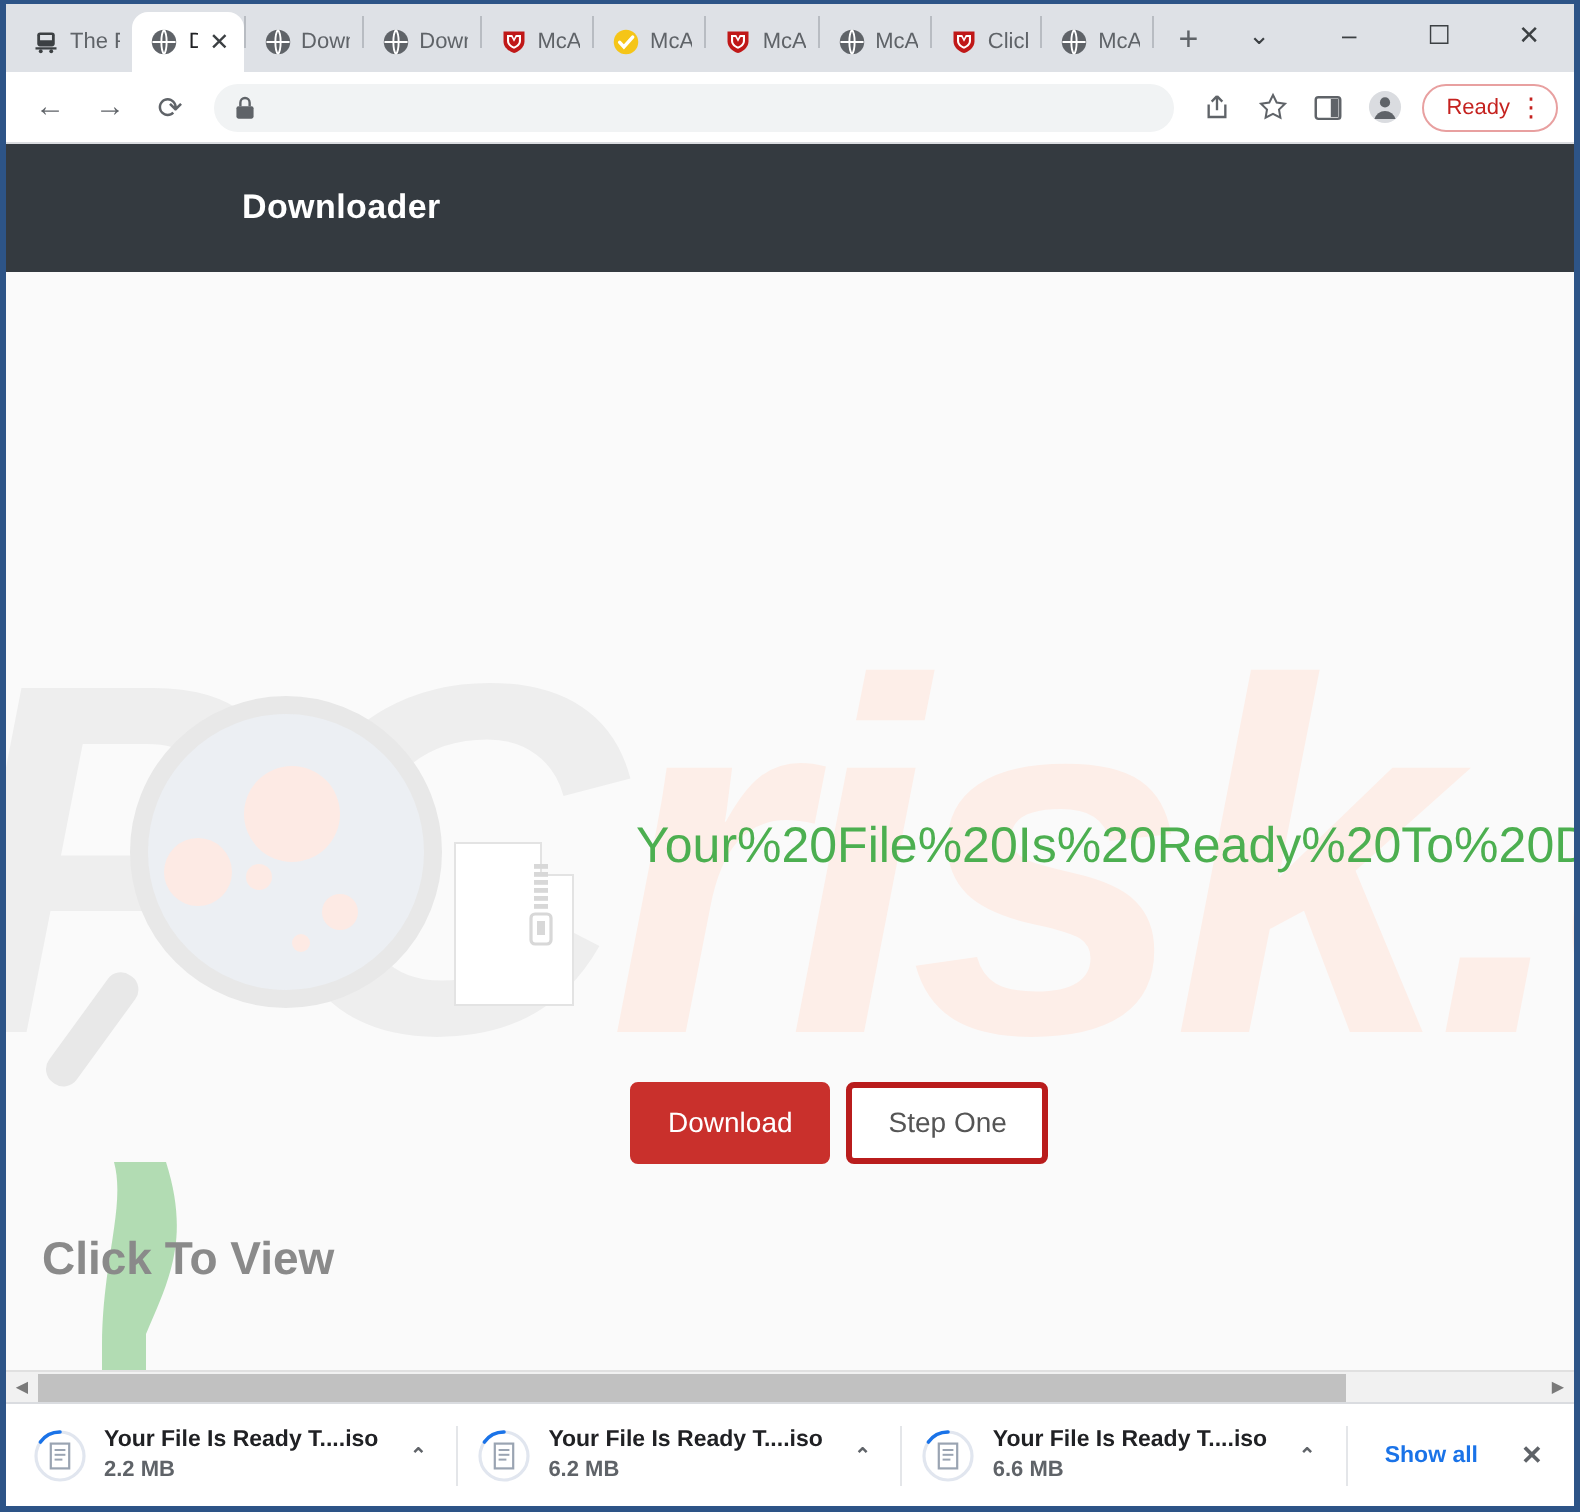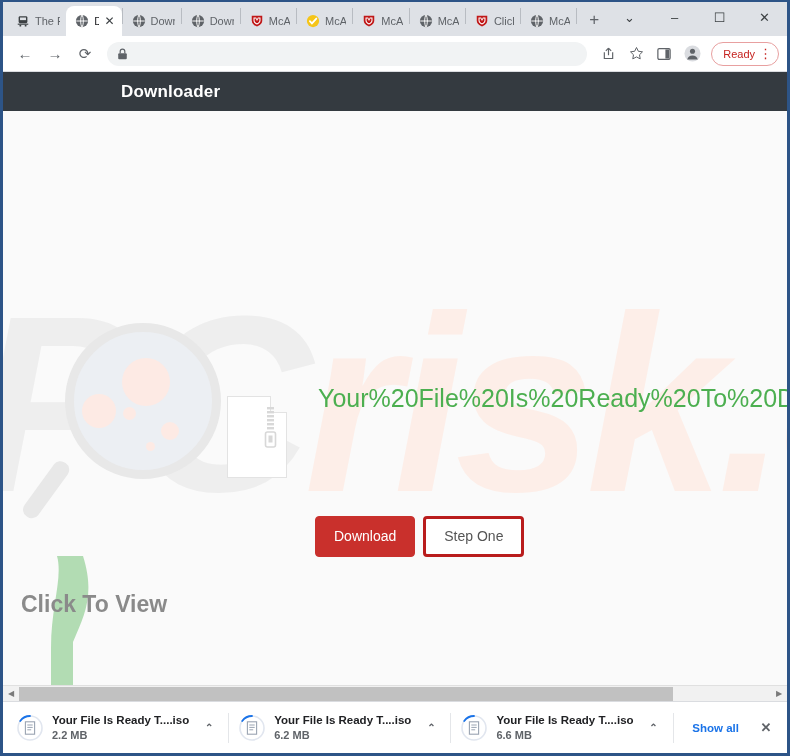--- a/index.html
+++ b/index.html
@@ -158,21 +158,21 @@
   
   .viewport {
     flex: 1 1 auto;
     position: relative;
     background: #fafafa;
     overflow: hidden;
     display: flex;
     flex-direction: column;
   }
   .page-header {
-    height: 39px;
+    height: 64px;
     background: #343a40;
     color: #ffffff;
     display: flex;
     align-items: center;
     flex: 0 0 auto;
   }
   .page-header .brand {
     font-size: 17px;
     font-weight: bold;
     margin-left: 118px;

